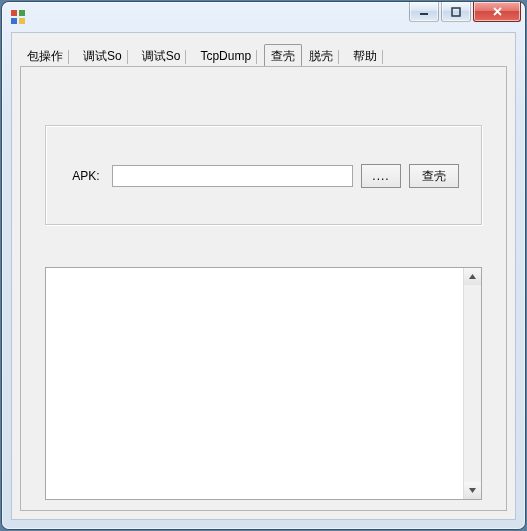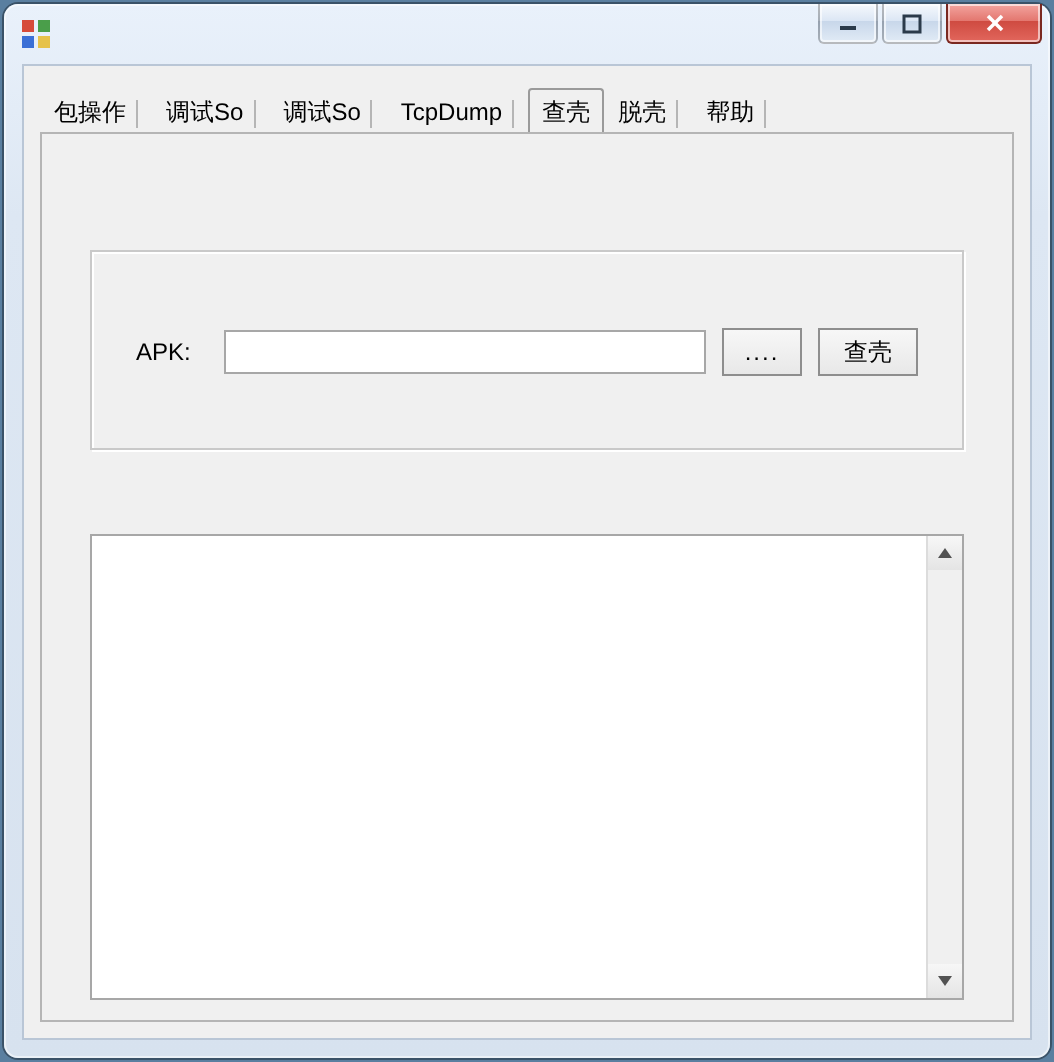--- a/index.html
+++ b/index.html
@@ -135,21 +135,21 @@
     position: absolute;
     left: 22px; right: 22px;
     top: 38px;
     height: 24px;
     display: flex;
     align-items: center;
     gap: 8px;
   }
   .apk-label {
     width: 36px;
-    text-align: left;
+    text-align: center;
     font-size: 12px;
   }
   .apk-input {
     flex: 1;
     height: 22px;
     border: 1px solid #a7a7a7;
     background: #fff;
     box-sizing: border-box;
     padding: 2px 4px;
     font-size: 12px;

